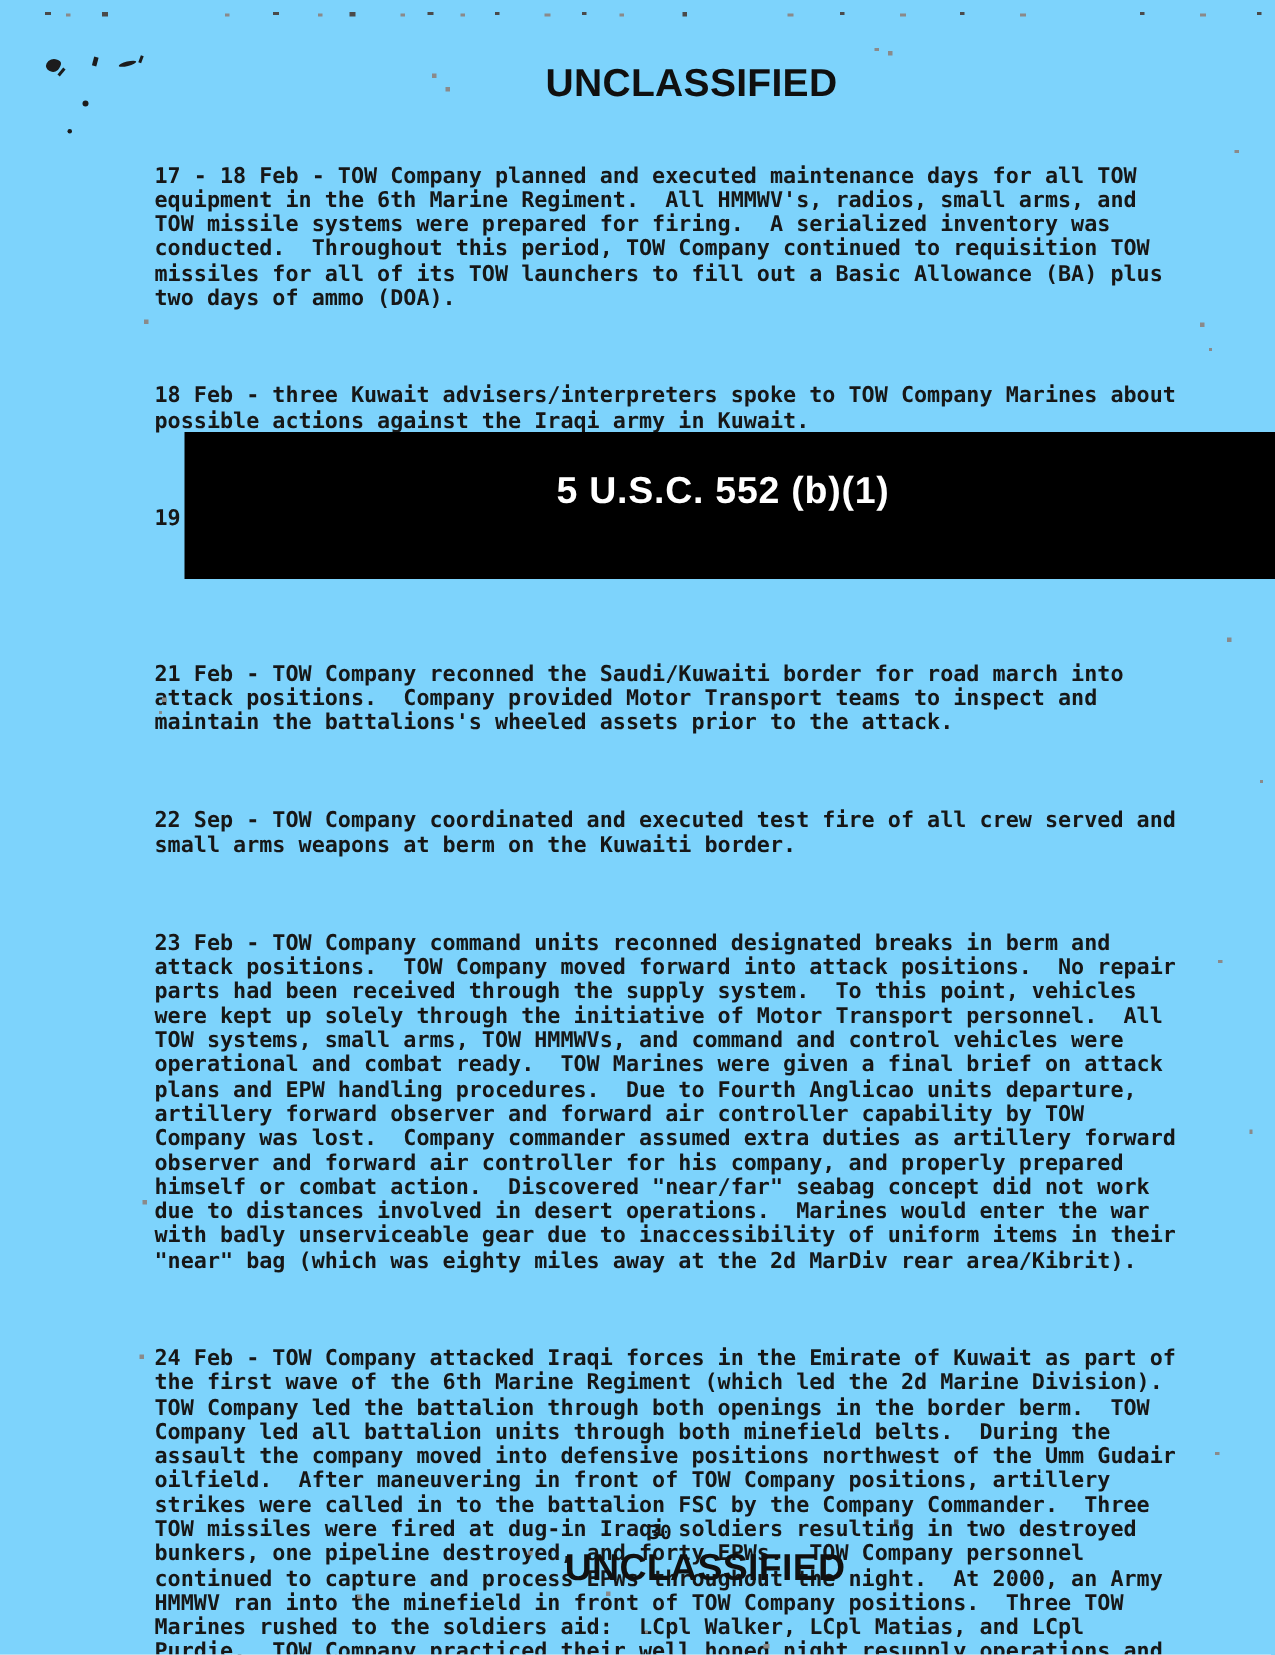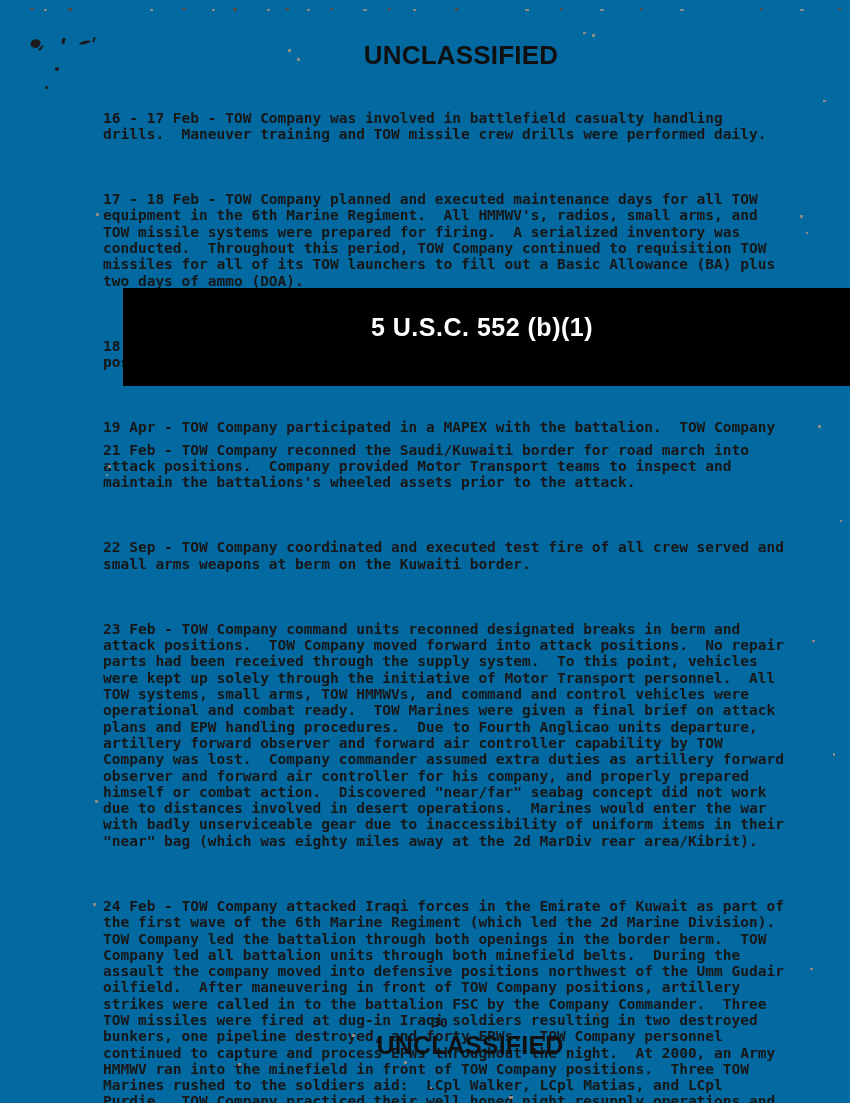--- a/index.html
+++ b/index.html
@@ -1,20 +1,20 @@
 <!DOCTYPE html>
 <html><head>
 <meta charset="utf-8">
 <style>
   html, body { margin:0; padding:0; background:#e8e8e8; }
   .page {
     position:relative;
     width:850px; height:1103px;
     margin:0 auto;
-    background:#0369a1;
+    background:#7dd3fc;
     overflow:hidden;
     font-family:"DejaVu Sans Mono", monospace;
   }
   
   .banner {
     position:absolute;
     font-family:"Liberation Sans", sans-serif;
     font-weight:bold;
     color:#101010;
     white-space:nowrap;
@@ -100,22 +100,20 @@
     <div class="mark" style="left:93px; top:37px; width:2px; height:5px; transform:rotate(20deg);"></div>
     <div class="mark" style="left:55px; top:67px; width:4px; height:4px; border-radius:50%;"></div>
     <div class="mark" style="left:45px; top:86px; width:3px; height:3px; border-radius:50%;"></div>
     <div class="speck lt" style="left:288px; top:49px; width:3px; height:3px;"></div>
     <div class="speck lt" style="left:297px; top:58px; width:3px; height:3px;"></div>
   </div>
 
   <div class="banner header-class">UNCLASSIFIED</div>
 
   <div class="body-block block-a">
-    <div class="para">16 - 17 Feb - TOW Company was involved in battlefield casualty handling
-drills.  Maneuver training and TOW missile crew drills were performed daily.</div>
     <div class="para">17 - 18 Feb - TOW Company planned and executed maintenance days for all TOW
 equipment in the 6th Marine Regiment.  All HMMWV's, radios, small arms, and
 TOW missile systems were prepared for firing.  A serialized inventory was
 conducted.  Throughout this period, TOW Company continued to requisition TOW
 missiles for all of its TOW launchers to fill out a Basic Allowance (BA) plus
 two days of ammo (DOA).</div>
     <div class="para">18 Feb - three Kuwait advisers/interpreters spoke to TOW Company Marines about
 possible actions against the Iraqi army in Kuwait.</div>
     <div class="para">19 Apr - TOW Company participated in a MAPEX with the battalion.  TOW Company</div>
   </div>

